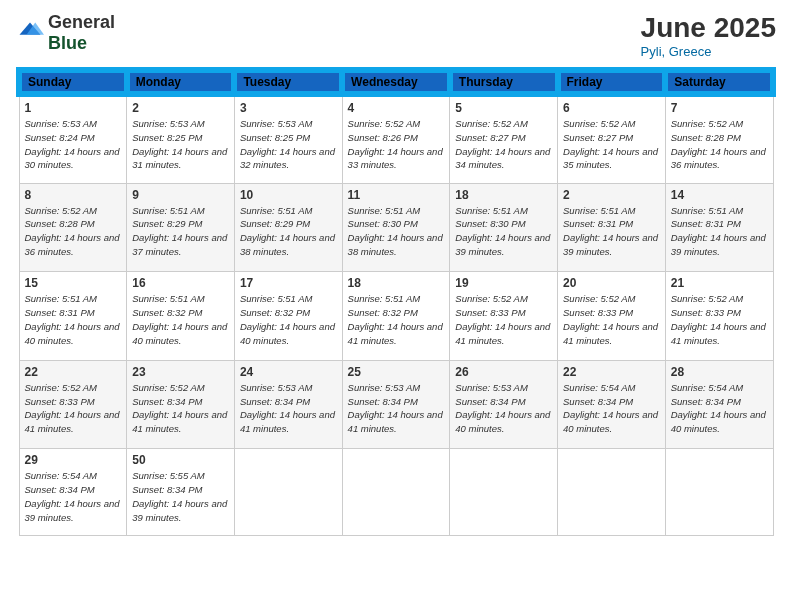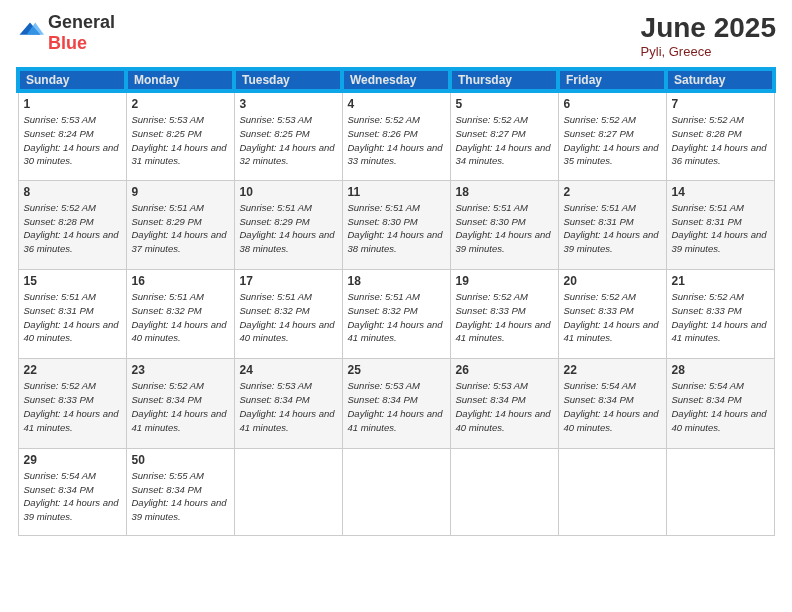--- a/index.html
+++ b/index.html
@@ -30,53 +30,53 @@
       gap: 4px;
     }
     .logo-text-general {
       font-size: 18px;
       font-weight: bold;
       color: #333;
     }
     .logo-text-blue {
       font-size: 18px;
       font-weight: bold;
-      color: #ef4444;
+      color: #14532d;
     }
     .logo-icon {
       width: 28px;
       height: 28px;
     }
     .title-block {
       text-align: left;
     }
     .month-title {
       font-size: 28px;
       font-weight: bold;
       color: #333;
     }
     .location {
       font-size: 13px;
-      color: #7f1d1d;
+      color: #0369a1;
     }
     .calendar {
       flex: 1;
       border: 1px solid #ccc;
       border-collapse: collapse;
       width: 100%;
       table-layout: fixed;
     }
     .calendar th {
       background-color: #1565c0;
-      color: #e5e5e5;
+      color: #000000;
       text-align: left;
       padding: 2px 6px;
       font-size: 12px;
       font-weight: bold;
-      border: 4px solid #0ea5e9;
+      border: 6px solid #0ea5e9;
     }
     .calendar td {
       border: 1px solid #ccc;
       vertical-align: top;
       padding: 4px 5px;
       background: #fff;
       height: 82px;
     }
     .calendar tr:nth-child(even) td {
       background: #f5f5f5;

